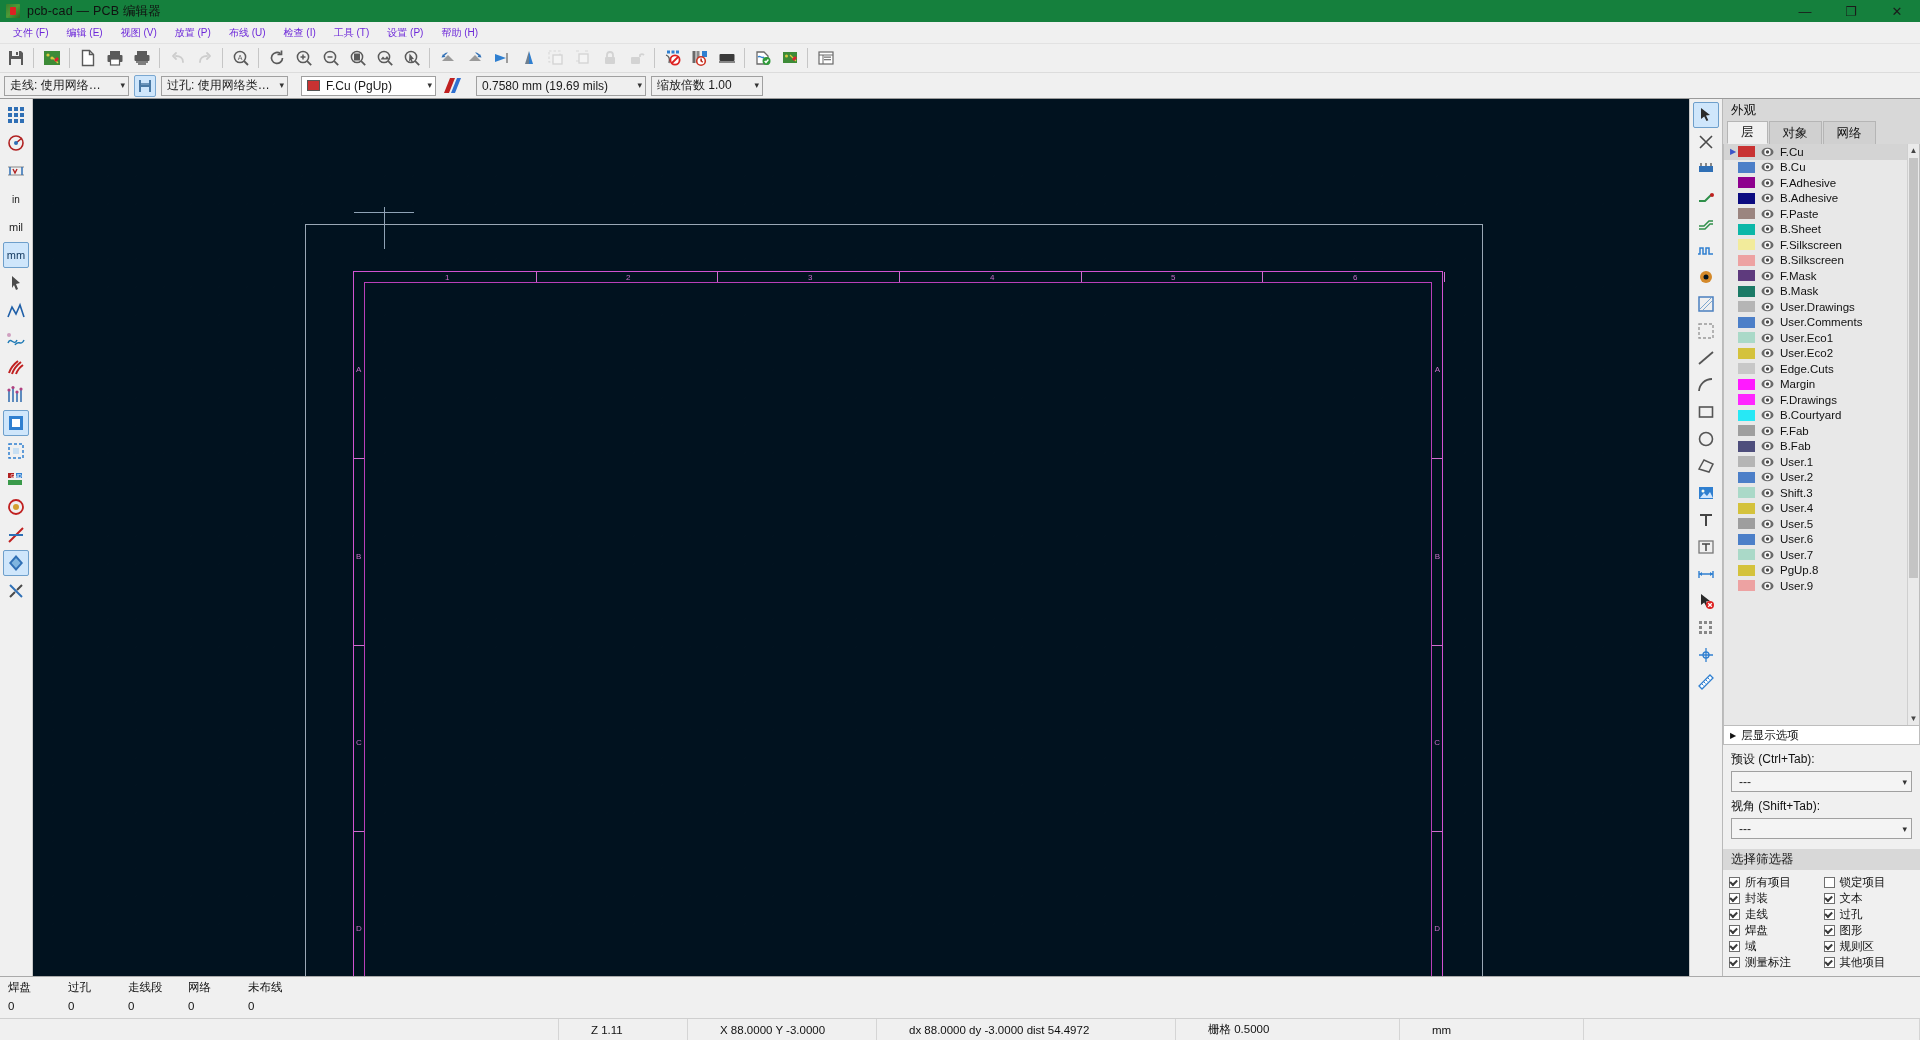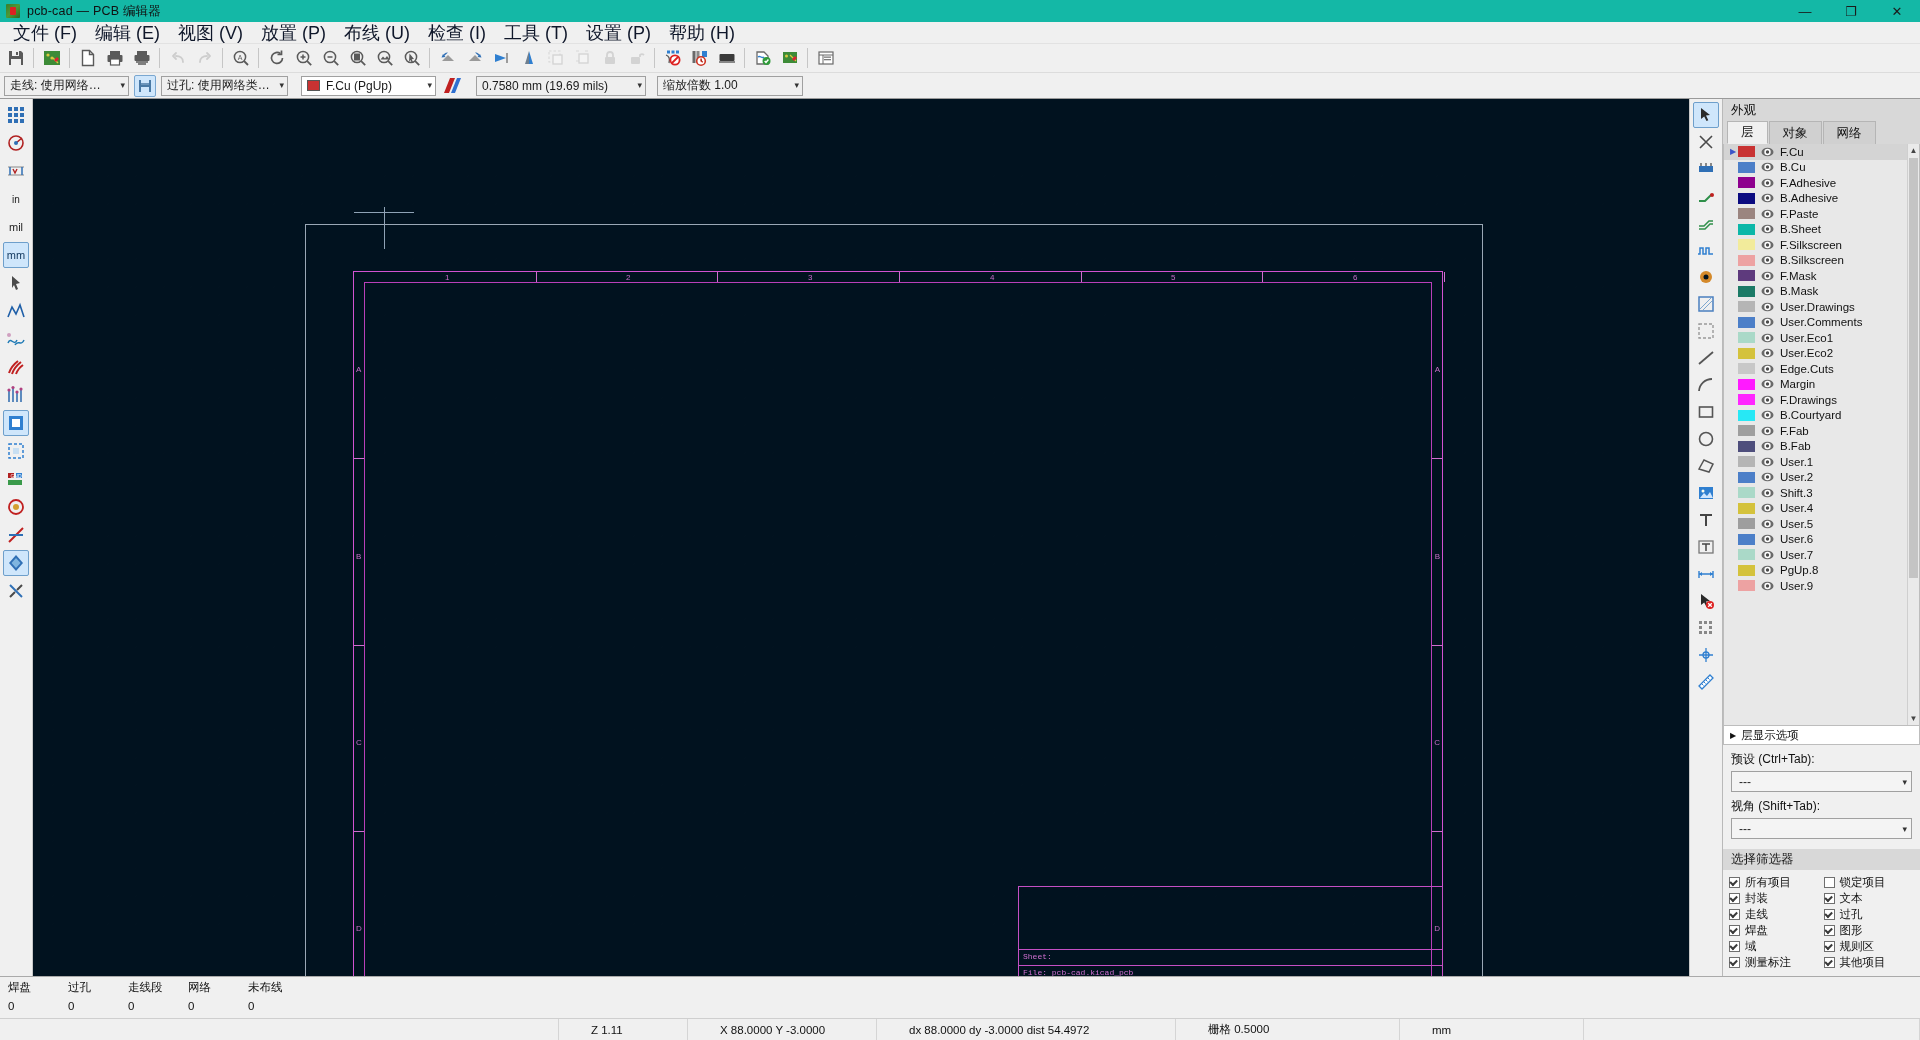--- a/index.html
+++ b/index.html
@@ -5,21 +5,21 @@
   * { box-sizing: border-box; margin: 0; padding: 0; }
   html, body {
     width: 1920px; height: 1040px;
     font-family: "Liberation Sans", sans-serif;
     font-size: 13px; overflow: hidden; background: #f0f0f0;
   }
   body { display: flex; flex-direction: column; }
 
   
   .titlebar {
-    height: 22px; background: #14b8a6; display: flex; align-items: center;
+    height: 22px; background: #15803d; display: flex; align-items: center;
     flex: 0 0 22px; padding-left: 6px;
   }
   .titlebar .app-icon {
     width: 14px; height: 14px; margin-right: 7px; border-radius: 1px;
     background: linear-gradient(135deg, #3a7d2c 0%, #4f9a37 50%, #2f6a22 100%);
     position: relative; flex: 0 0 14px;
   }
   .titlebar .app-icon::after {
     content:''; position:absolute; left:4px; top:3px; width:6px; height:8px;
     background:#d22; border-radius:1px;
@@ -30,21 +30,21 @@
     width: 46px; height: 100%; display: flex; align-items: center; justify-content: center;
     color: #1b1b1b; font-size: 13px;
   }
 
   
   .menubar {
     height: 22px; flex: 0 0 22px; background: #f0f0f0; display: flex;
     align-items: center; padding-left: 4px; border-bottom: 1px solid #e2e2e2;
   }
   .menubar .mi {
-    padding: 2px 9px; font-size: 18px; color: #0f172a; cursor: default; white-space: nowrap;
+    padding: 2px 9px; font-size: 10px; color: #6d28d9; cursor: default; white-space: nowrap;
   }
 
   
   .toolbar-top {
     height: 29px; flex: 0 0 29px; background: #f0f0f0; display: flex;
     align-items: center; padding: 0 2px; border-bottom: 1px solid #dcdcdc;
   }
   .tb {
     width: 25px; height: 25px; display: flex; align-items: center; justify-content: center;
     margin: 0 1px; border-radius: 2px; position: relative;
@@ -478,21 +478,21 @@
   <div class="mini-btn">
     <svg width="20" height="18" viewBox="0 0 20 18">
         <path d="M2 16L8 1h5L7 16z" fill="#c02020"></path>
         <path d="M9 16L15 1h4l-6 15z" fill="#2f6fd0"></path>
       </svg>
   </div>
   <div class="combo" style="width:170px; margin-left:8px">
     <span class="cv">0.7580 mm (19.69 mils)</span>
     <span class="arrow">▾</span>
   </div>
-  <div class="combo" style="width:146px; margin-left:6px">
+  <div class="combo" style="width:112px; ">
     <span class="cv">缩放倍数 1.00</span>
     <span class="arrow">▾</span>
   </div>
 </div>
 
 <div class="body-row">
 
   <div class="left-col">
     <div class="ltb">
       <svg width="20" height="20" viewBox="0 0 20 20">
@@ -646,28 +646,20 @@
         <div class="tick" style="top: 373px; right: 0px; height: 1px; width: 10px;"></div>
         <div class="tick-lbl" style="top: 280px; right: 2px;">B</div>
         <div class="tick" style="top: 559px; left: 0px; height: 1px; width: 10px;"></div>
         <div class="tick-lbl" style="top: 466px; left: 2px;">C</div>
         <div class="tick" style="top: 559px; right: 0px; height: 1px; width: 10px;"></div>
         <div class="tick-lbl" style="top: 466px; right: 2px;">C</div>
         <div class="tick-lbl" style="top: 652px; left: 2px;">D</div>
         <div class="tick-lbl" style="top: 652px; right: 2px;">D</div>
       </div>
 
-    <div class="titleblock">
-      <div class="tb-row" style="top:62px"></div>
-      <div class="tb-row" style="top:78px"></div>
-
-      <div class="tb-txt" style="left:4px; top:65px">Sheet:</div>
-      <div class="tb-txt" style="left:4px; top:81px">File: pcb-cad.kicad_pcb</div>
-
-    </div>
   </div>
 
   <div class="right-col">
     <div class="ltb active">
       <svg width="18" height="18" viewBox="0 0 18 18">
           <path d="M4 2l9 7-4 .6 2.3 4.6-1.8.9-2.3-4.7L4 13z" fill="#2a2a2a"></path>
         </svg>
     </div>
     <div class="ltb">
       <svg width="18" height="18" viewBox="0 0 18 18">

